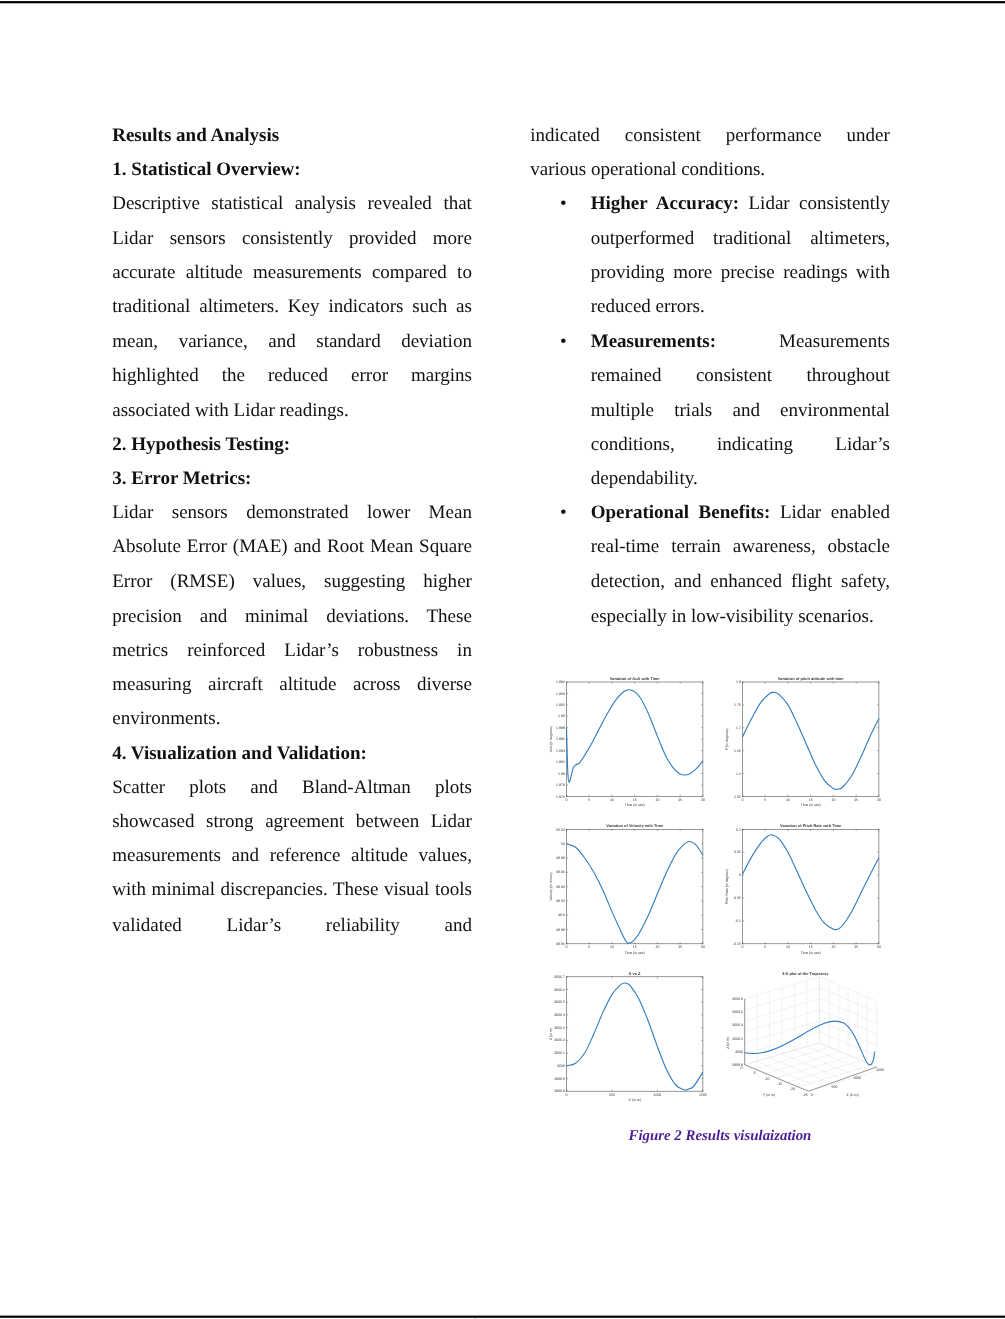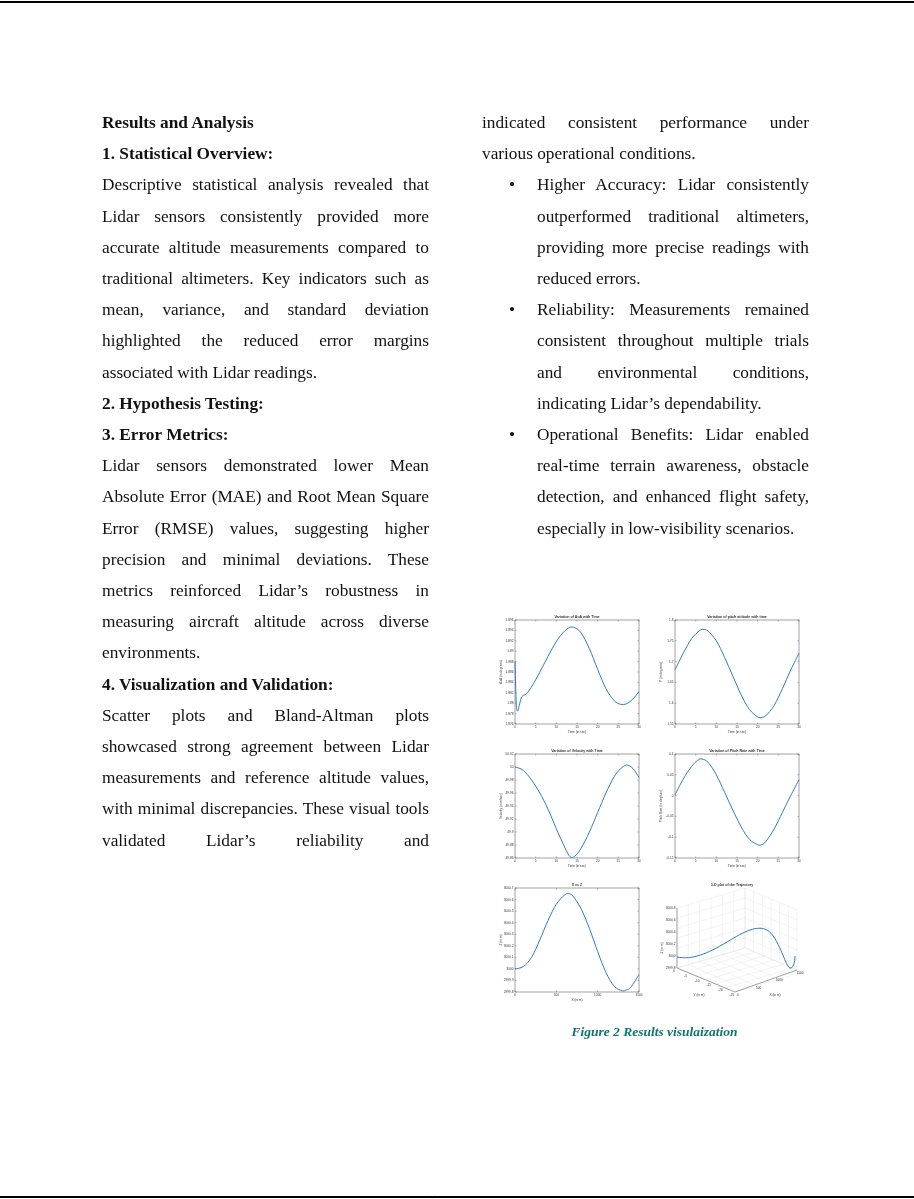--- a/index.html
+++ b/index.html
@@ -7,25 +7,25 @@
   .topline { position: absolute; left: 0; top: 1px; width: 914px; height: 2px; background: #000; }
   .botline { position: absolute; left: 0; top: 1196px; width: 914px; height: 2px; background: #000; }
   .col { position: absolute; top: 107px; width: 327px; font-size: 17.3px; line-height: 31.2px; }
   .col.left { left: 102px; }
   .col.right { left: 482px; }
   .col p { margin: 0; text-align: justify; text-align-last: auto; }
   .h { font-weight: bold; margin: 0; }
   .bullets { list-style: none; margin: 0; padding: 0; }
   .bullets li { position: relative; padding-left: 55px; text-align: justify; }
   .bullets li .dot { position: absolute; left: 27px; top: 0; }
-  .bullets li b { font-weight: normal; margin-top: 48px; }
+  .bullets li b { font-weight: bold; margin-top: 48px; }
   .figure { position: absolute; left: 497px; top: 612px; width: 312px; height: 395px; }
   .panel { position: absolute; width: 150px; height: 125px; }
   .panel svg { width: 150px; height: 125px; display: block; }
-  .caption { position: absolute; left: 482px; top: 1024px; width: 345px; text-align: center; font-size: 13.5px; font-weight: bold; font-style: italic; color: #0f766e; }
+  .caption { position: absolute; left: 482px; top: 1024px; width: 345px; text-align: center; font-size: 13.5px; font-weight: bold; font-style: italic; color: #4c1d95; }
   .watermark { position: absolute; left: 400px; top: 1192px; font-family: "DejaVu Sans", sans-serif; font-size: 30px; color: #e3e3e3; direction: rtl; }
 </style>
 </head>
 <body>
 
 <div class="topline"></div>
 
 <div class="col left">
   <p class="h">Results and Analysis</p>
   <p class="h">1. Statistical Overview:</p>
@@ -39,21 +39,21 @@
 
 <div class="col right">
   <p>indicated consistent performance under various operational conditions.</p>
   <ul class="bullets">
     <li>
       <span class="dot">•</span>
       <b>Higher Accuracy:</b><span> Lidar consistently outperformed traditional altimeters, providing more precise readings with reduced errors.</span>
     </li>
     <li>
       <span class="dot">•</span>
-      <b>Reliability:</b><span> Measurements remained consistent throughout multiple trials and environmental conditions, indicating Lidar’s dependability.</span>
+      <b>Measurements:</b><span> Measurements remained consistent throughout multiple trials and environmental conditions, indicating Lidar’s dependability.</span>
     </li>
     <li>
       <span class="dot">•</span>
       <b>Operational Benefits:</b><span> Lidar enabled real-time terrain awareness, obstacle detection, and enhanced flight safety, especially in low-visibility scenarios.</span>
     </li>
   </ul>
 </div>
 
 <div class="figure">
   <div class="panel" style="left:0;top:0">

